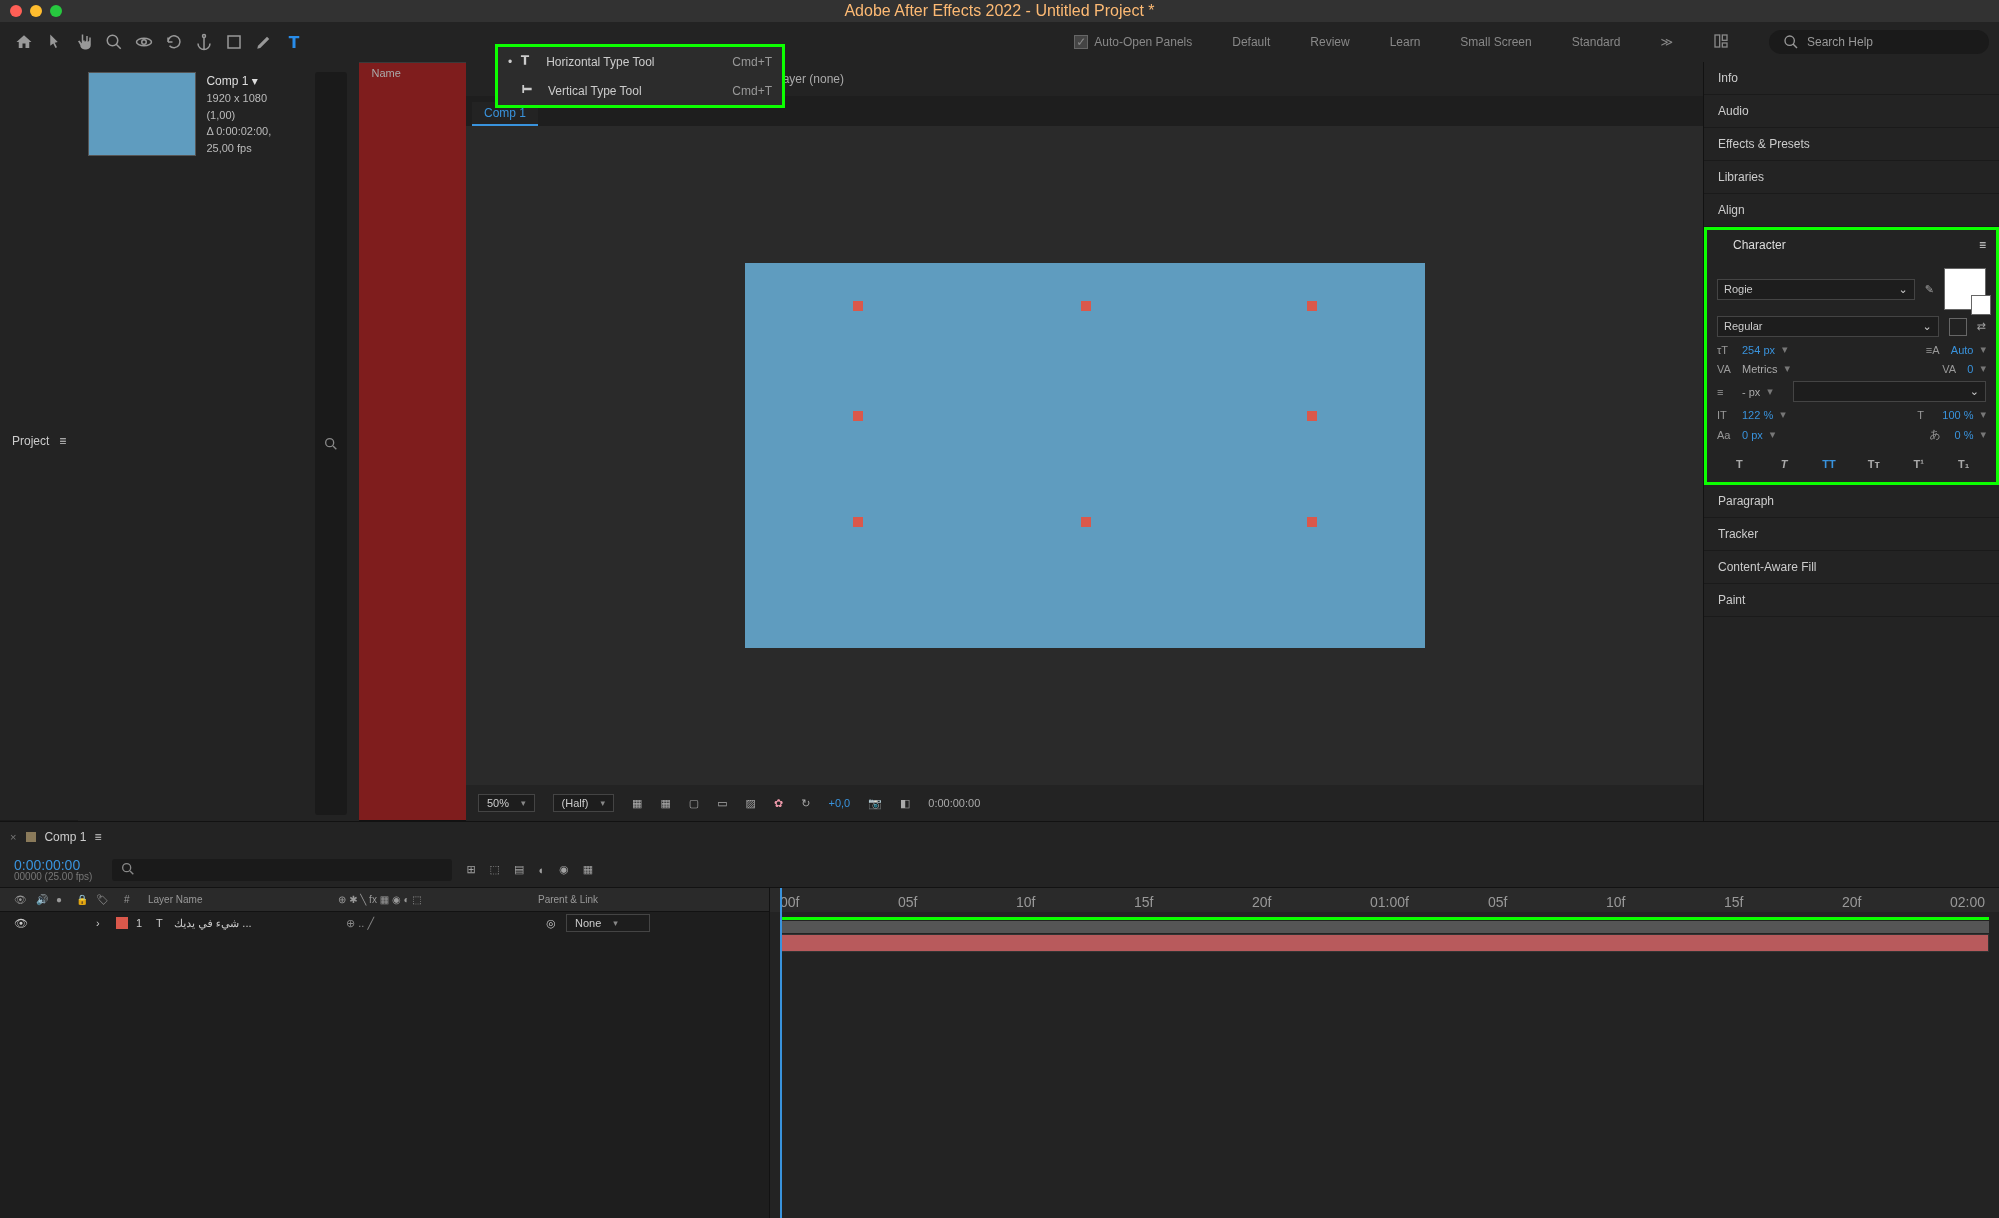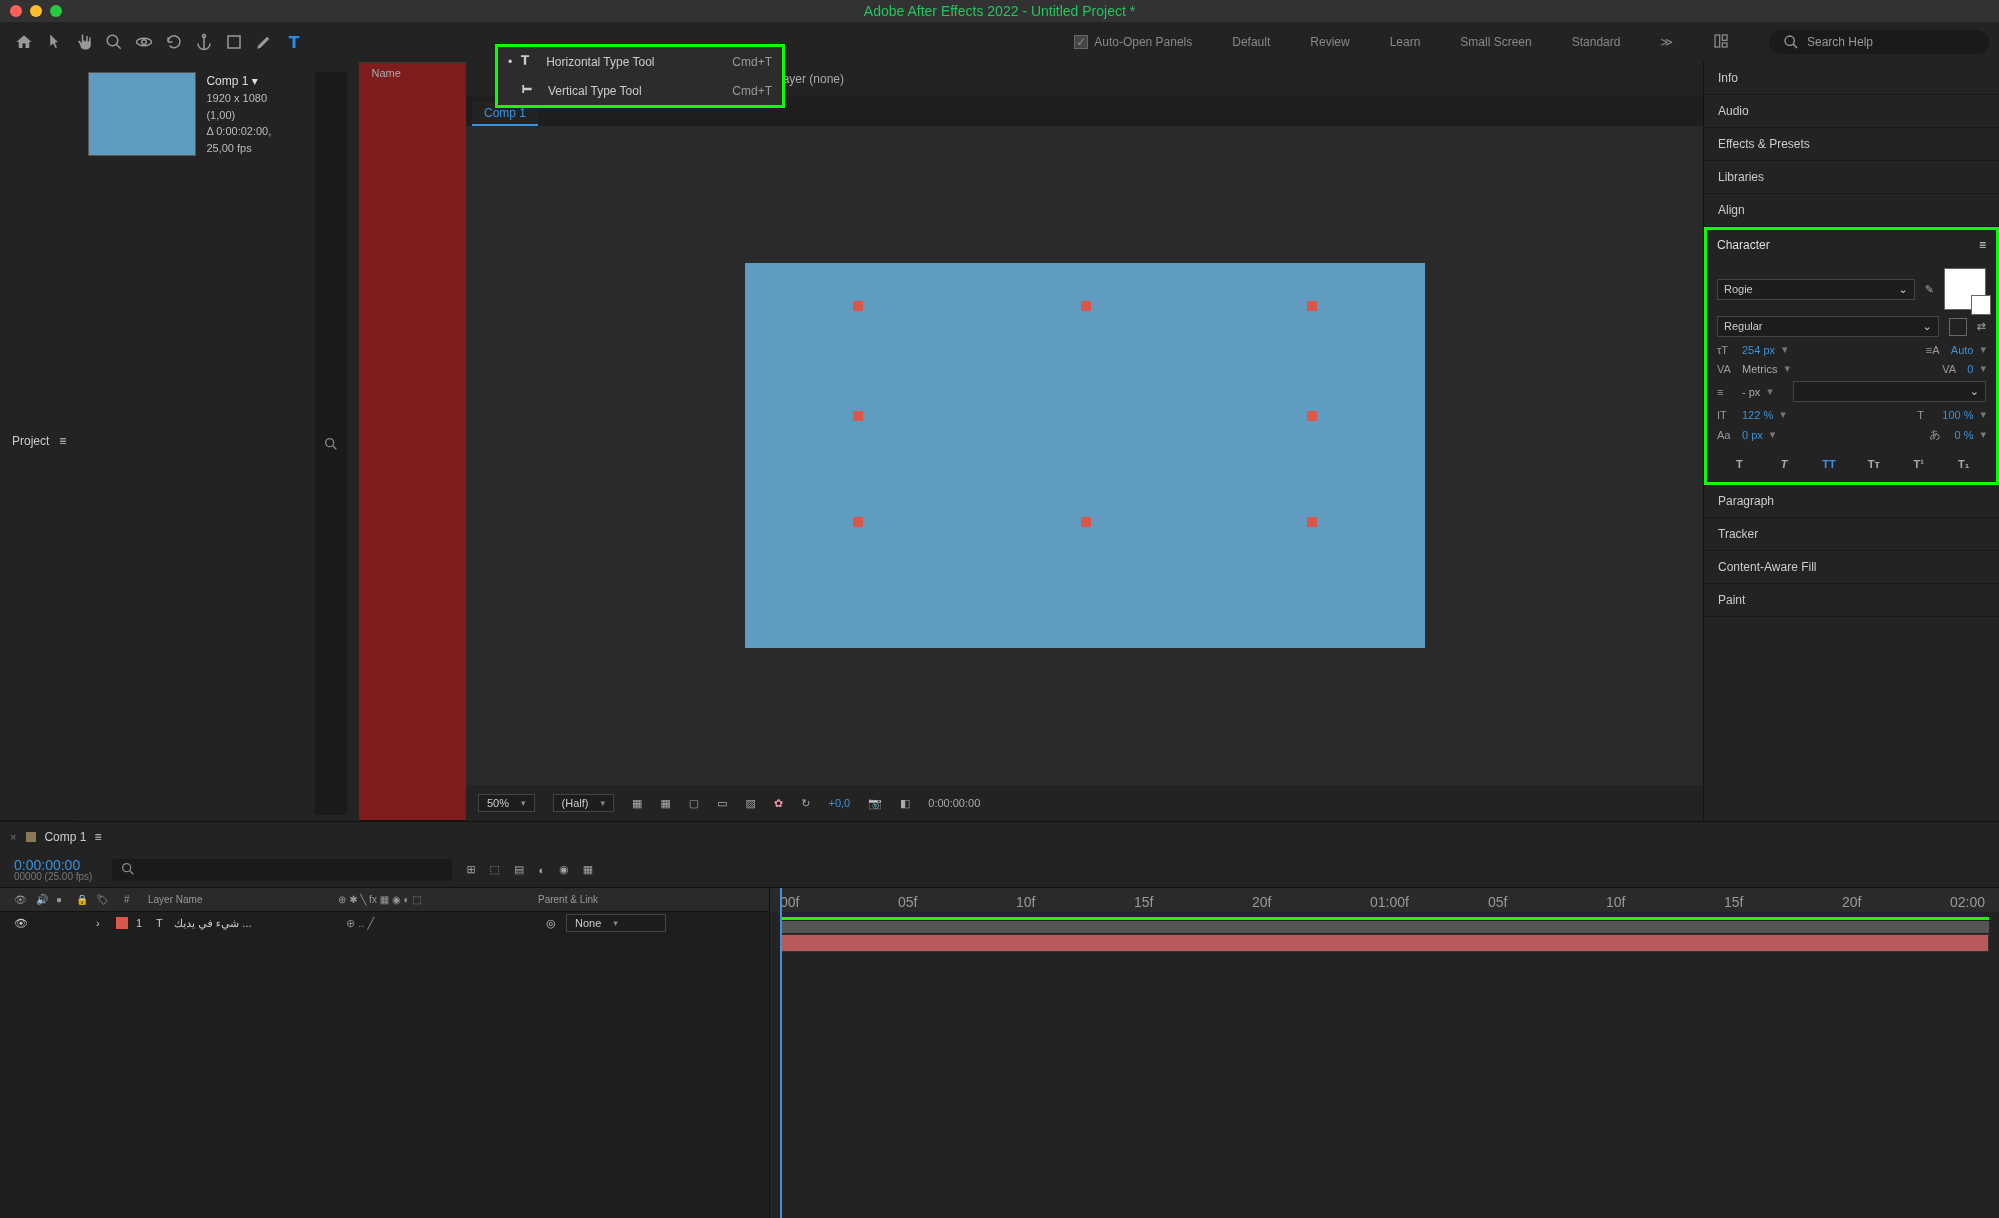--- a/index.html
+++ b/index.html
@@ -3,21 +3,21 @@
   <meta charset="utf-8">
   <style>
     * { margin: 0; padding: 0; box-sizing: border-box; font-family: -apple-system, Arial, sans-serif; }
     body { background: #1a1a1a; color: #a0a0a0; font-size: 11px; overflow: hidden; width: 1999px; height: 1218px; user-select: none; }
     .traffic-lights { display: flex; gap: 8px; padding: 6px 10px; align-items: center; }
     .tl { width: 12px; height: 12px; border-radius: 50%; }
     .tl-close { background: #ff5f56; }
     .tl-min { background: #ffbd2e; }
     .tl-max { background: #27c93f; }
     .titlebar { background: #323232; height: 22px; display: flex; align-items: center; position: relative; }
-    .title-text { position: absolute; left: 50%; transform: translateX(-50%); color: #22c55e; font-size: 14px; }
+    .title-text { position: absolute; left: 50%; transform: translateX(-50%); color: #fdba74; font-size: 16px; }
     .toolbar { background: #232323; height: 40px; display: flex; align-items: center; padding: 0 10px; position: relative; }
     .tool-btn { width: 28px; height: 28px; display: flex; align-items: center; justify-content: center; color: #999; margin-right: 2px; }
     .tool-btn.active { color: #288ce9; }
     .tool-btn svg { width: 18px; height: 18px; }
     .tool-flyout { position: absolute; left: 495px; top: 22px; background: #2c2c2c; border: 3px solid #0cff00; z-index: 10; width: 290px; }
     .flyout-item { display: flex; align-items: center; padding: 6px 10px; color: #ccc; font-size: 12px; }
     .flyout-item.sel::before { content: "•"; margin-right: 6px; }
     .flyout-icon { width: 20px; margin-right: 8px; }
     .flyout-shortcut { margin-left: auto; color: #999; }
     .workspace-tabs { display: flex; margin-left: auto; gap: 40px; color: #888; font-size: 12px; align-items: center; }
@@ -38,21 +38,21 @@
     .viewer-header { height: 34px; background: #232323; display: flex; align-items: center; padding-left: 310px; font-size: 12px; color: #aaa; }
     .comp-tab { padding: 4px 12px; color: #3993dd; border-bottom: 2px solid #3993dd; background: #232323; margin-left: 6px; margin-top: 6px; width: fit-content; font-size: 12px; }
     .viewer-area { flex: 1; background: #2a2a2a; display: flex; align-items: center; justify-content: center; }
     .canvas { width: 680px; height: 385px; background: #5f9cbf; position: relative; }
     .handle { position: absolute; width: 10px; height: 10px; background: #da584b; }
     .arabic-text { position: absolute; left: 50%; top: 50%; transform: translate(-50%, -50%); font-size: 56px; color: #fff; font-family: 'Arial', sans-serif; direction: rtl; white-space: nowrap; }
     .viewer-footer { height: 36px; background: #232323; display: flex; align-items: center; padding: 0 12px; gap: 18px; font-size: 11px; color: #aaa; }
     .right-panel { width: 296px; background: #232323; border-left: 1px solid #121212; display: flex; flex-direction: column; }
     .panel-item { padding: 9px 14px; font-size: 12px; color: #ccc; border-bottom: 1px solid #1a1a1a; }
     .char-panel { border: 3px solid #0cff00; }
-    .char-header { display: flex; justify-content: space-between; padding: 8px 10px; color: #ddd; font-size: 12px; }
+    .char-header { display: flex; justify-content: space-between; padding: 8px 10px; color: #ddd; font-size: 12px; margin-left: 16px; }
     .char-body { padding: 8px 10px; }
     .char-row { display: flex; gap: 10px; margin-bottom: 6px; align-items: center; }
     .char-select { background: #1d1d1d; border: 1px solid #444; color: #ccc; padding: 3px 6px; font-size: 11px; flex: 1; display: flex; justify-content: space-between; }
     .char-swatch { width: 42px; height: 42px; background: #fff; border: 1px solid #666; position: relative; }
     .char-swatch::after { content:""; position:absolute; right:-6px; bottom:-6px; width:18px; height:18px; background:#fff; border:1px solid #666; }
     .char-prop { display: flex; align-items: center; gap: 7px; font-size: 11px; color: #3993dd; }
     .char-prop.gray { color: #aaa; }
     .char-prop-icon { color: #999; width: 18px; }
     .char-carets { color: #777; margin-left: auto; }
     .text-style-row { display: flex; justify-content: space-around; padding-top: 6px; }
@@ -412,21 +412,21 @@
       <div class="tl-layer-row">
         <span style="width:22px">👁</span>
         <span style="width:60px"></span>
         <span style="width:20px">›</span>
         <span style="width:12px;height:12px;background:#da584b;display:inline-block;margin-right:8px"></span>
         <span style="width:20px">1</span>
         <span style="width:18px">T</span>
         <span style="width:172px;direction:rtl;text-align:left">... شيء في يديك</span>
         <span style="width:200px;color:#888">⊕ .. ╱</span>
         <span style="width:20px">◎</span>
-        <span class="vf-select triangle-down" style="width:100px">
+        <span class="vf-select triangle-down" style="width:84px">
             <span>None</span>
           </span>
       </div>
     </div>
     <div class="tl-right">
       <div class="ruler">
         <span class="ruler-tick" style="left:10px">00f</span>
         <span class="ruler-tick" style="left:128px">05f</span>
         <span class="ruler-tick" style="left:246px">10f</span>
         <span class="ruler-tick" style="left:364px">15f</span>

